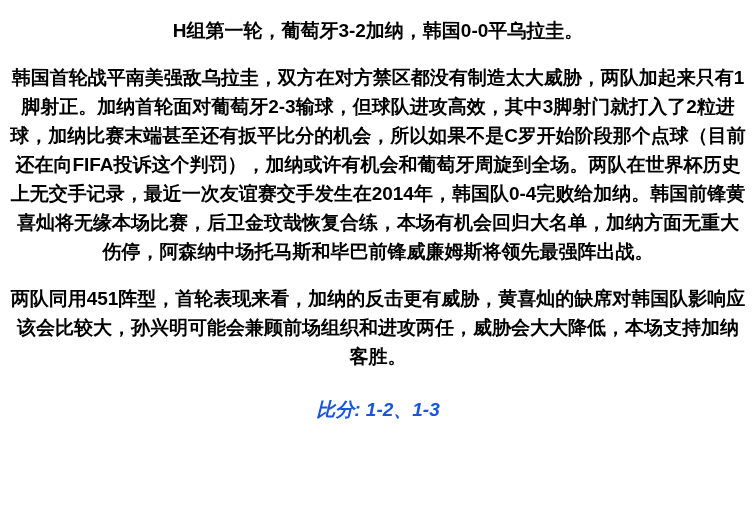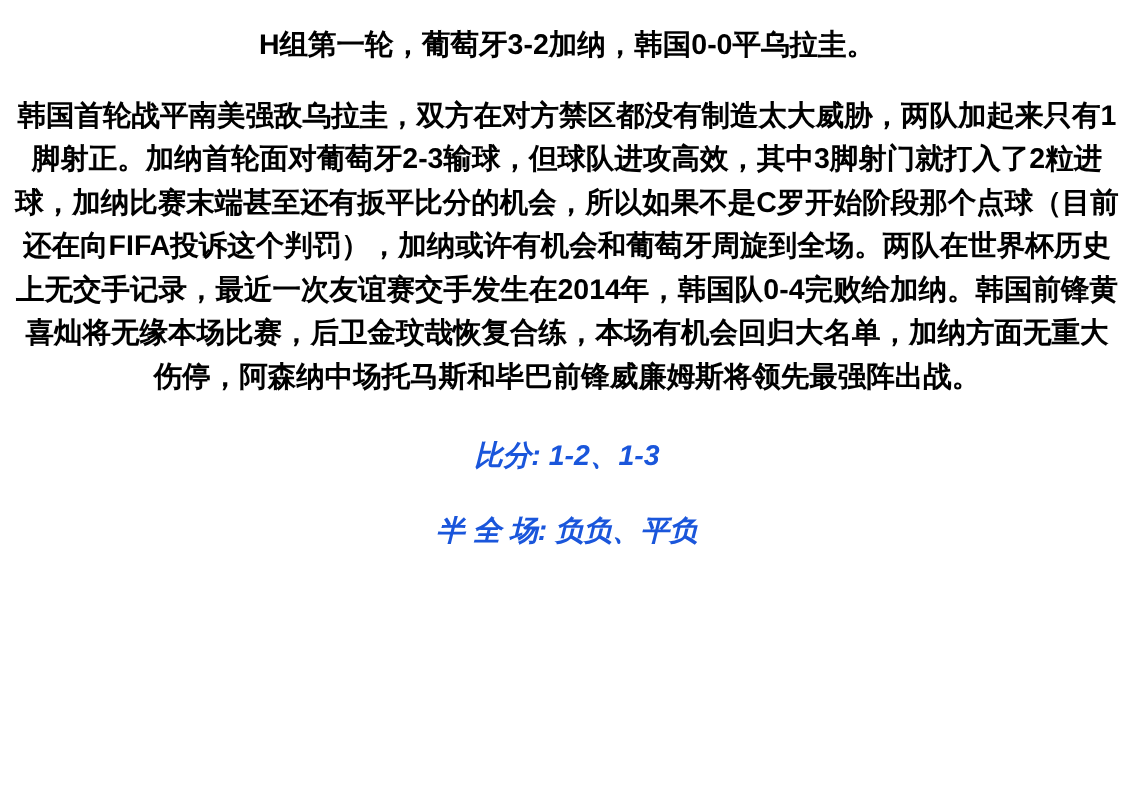--- a/index.html
+++ b/index.html
@@ -38,18 +38,18 @@
   }
 </style>
 </head>
 <body style="--bg: #ffffff; --fg: #000000; --accent: #1a56db;">
 
 <main class="article">
   <p class="headline">H组第一轮，葡萄牙3-2加纳，韩国0-0平乌拉圭。</p>
 
   <p class="para">韩国首轮战平南美强敌乌拉圭，双方在对方禁区都没有制造太大威胁，两队加起来只有1脚射正。加纳首轮面对葡萄牙2-3输球，但球队进攻高效，其中3脚射门就打入了2粒进球，加纳比赛末端甚至还有扳平比分的机会，所以如果不是C罗开始阶段那个点球（目前还在向FIFA投诉这个判罚），加纳或许有机会和葡萄牙周旋到全场。两队在世界杯历史上无交手记录，最近一次友谊赛交手发生在2014年，韩国队0-4完败给加纳。韩国前锋黄喜灿将无缘本场比赛，后卫金玟哉恢复合练，本场有机会回归大名单，加纳方面无重大伤停，阿森纳中场托马斯和毕巴前锋威廉姆斯将领先最强阵出战。</p>
 
+  <p class="para">两队同用451阵型，首轮表现来看，加纳的反击更有威胁，黄喜灿的缺席对韩国队影响应该会比较大，孙兴明可能会兼顾前场组织和进攻两任，威胁会大大降低，本场支持加纳客胜。</p>
 
   <div class="predictions">
     <p class="prediction">比分: 1-2、1-3</p>
-    <p class="prediction">半 全 场: 负负、平负</p>
   </div>
 </main>
 
 </body></html>

